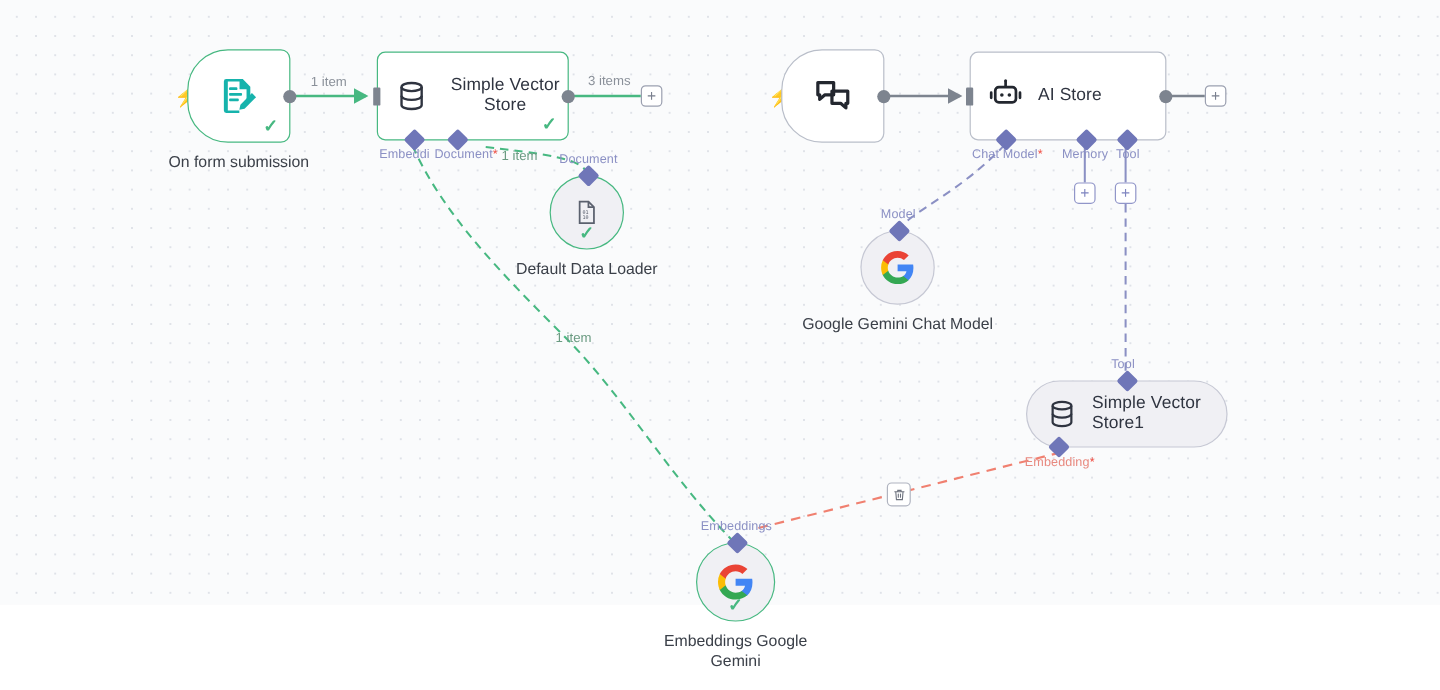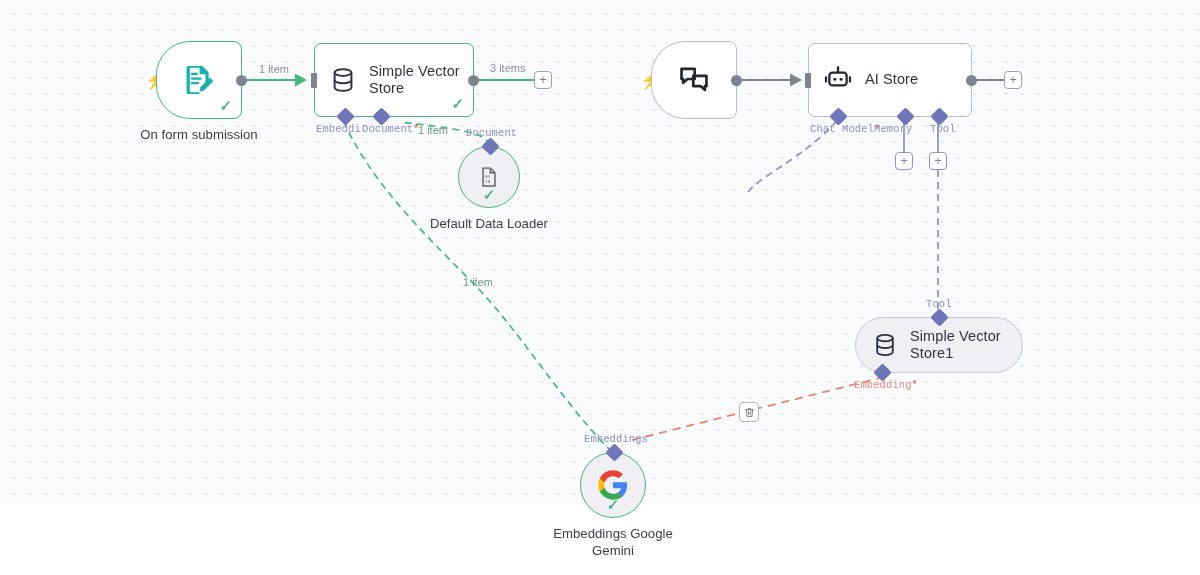--- a/index.html
+++ b/index.html
@@ -33,21 +33,21 @@
 
   .rect-box {
     width: 160px; height: 74px;
     background: #fff;
     border: 1.6px solid #b9bec9;
     border-radius: 7px;
     display: flex; align-items: center;
     padding-left: 14px; gap: 12px;
     position: relative;
   }
-  .rect-box.ok { border-color: #47b881; }
+  .rect-box.ok { border-color: #47b881; text-align: center; }
 
   .pill-box {
     width: 168px; height: 56px;
     background: #f0f0f4;
     border: 1.4px solid #c6c8d4;
     border-radius: 28px;
     display: flex; align-items: center;
     padding-left: 16px; gap: 12px;
     position: relative;
   }
@@ -101,21 +101,21 @@
   }
 
   
   .diamond {
     position: absolute; width: 13px; height: 13px;
     background: #6f76b8; transform: rotate(45deg);
     border-radius: 2px;
   }
   .port-label {
     position: absolute; font-size: 10.5px; color: #8b90c4;
-    white-space: nowrap; letter-spacing: .1px; font-family: Liberation Mono, monospace;
+    white-space: nowrap; letter-spacing: .1px;
   }
   .port-label .req { color: #f04a3f; }
   .port-label.err { color: #e8897f; }
 
   
   .plus-btn {
     position: absolute; width: 18px; height: 18px;
     border: 1.3px solid #9ba0b0; border-radius: 4px;
     background: #fff; color: #7a808f;
     font-size: 13px; line-height: 15px; text-align: center;
@@ -266,29 +266,44 @@
       </span>
       <div class="node-title">AI Store</div>
       <div class="in-stub" style="left:-4px; top:29px;"></div>
       <div class="dot-out" style="right:-6px; top:31px;"></div>
 
       <div class="diamond" style="left:23px; bottom:-7px;"></div>
       <div class="diamond" style="left:90px; bottom:-7px;"></div>
       <div class="diamond" style="left:124px; bottom:-7px;"></div>
     </div>
     <div class="port-label" style="left:2px; top:80px;"><span>Chat Model</span><span class="req">*</span></div>
-    <div class="port-label" style="left:66px; top:80px;text-align:center;">Memory</div>
+    <div class="port-label" style="left:77px; top:80px;text-align:center;">Memory</div>
     <div class="port-label" style="left:122px; top:80px;">Tool</div>
   </div>
 
   <div class="plus-btn" style="left:1004px; top:71px;">+</div>
 
   <div class="plus-btn sub" style="left:895px; top:152px;">+</div>
   <div class="plus-btn sub" style="left:929px; top:152px;">+</div>
 
+  <div class="node" style="left:717px; top:192px;">
+    <div class="circle-box">
+      <span>
+        <svg class="icon" width="30" height="30" viewBox="0 0 48 48">
+          <path fill="#4285F4" d="M45.1 24.5c0-1.6-.1-3.2-.4-4.7H24v8.9h11.8c-.5 2.7-2.1 5-4.4 6.6v5.5h7.1c4.2-3.8 6.6-9.5 6.6-16.3z"></path>
+          <path fill="#34A853" d="M24 46c6 0 11-2 14.6-5.3l-7.1-5.5c-2 1.3-4.5 2.1-7.5 2.1-5.8 0-10.7-3.9-12.4-9.1H4.2v5.7C7.8 41.1 15.3 46 24 46z"></path>
+          <path fill="#FBBC05" d="M11.6 28.2c-.5-1.3-.7-2.7-.7-4.2s.3-2.9.7-4.2v-5.7H4.2A21.9 21.9 0 0 0 2 24c0 3.6.9 6.9 2.2 9.9z"></path>
+          <path fill="#EA4335" d="M24 10.7c3.3 0 6.2 1.1 8.5 3.3l6.3-6.3C35 4.1 30 2 24 2 15.3 2 7.8 6.9 4.2 14.1l7.4 5.7c1.7-5.2 6.6-9.1 12.4-9.1z"></path>
+        </svg>
+      </span>
+      <div class="diamond" style="left:24.5px; top:-7px;"></div>
+    </div>
+    <div class="port-label" style="left:17px; top:-19px;">Model</div>
+    <div class="node-caption wrap" style="width:160px;">Google Gemini Chat Model</div>
+  </div>
 
   <div class="node" style="left:855px; top:317px;">
     <div class="pill-box">
       <span>
         <svg class="icon" width="26" height="26" viewBox="0 0 24 24" fill="none" stroke="#2f3440" stroke-width="1.7">
           <ellipse cx="12" cy="5.6" rx="7.2" ry="2.9"></ellipse>
           <path d="M4.8 5.6v12.8c0 1.6 3.2 2.9 7.2 2.9s7.2-1.3 7.2-2.9V5.6"></path>
           <path d="M4.8 11.9c0 1.6 3.2 2.9 7.2 2.9s7.2-1.3 7.2-2.9"></path>
         </svg>
       </span>

